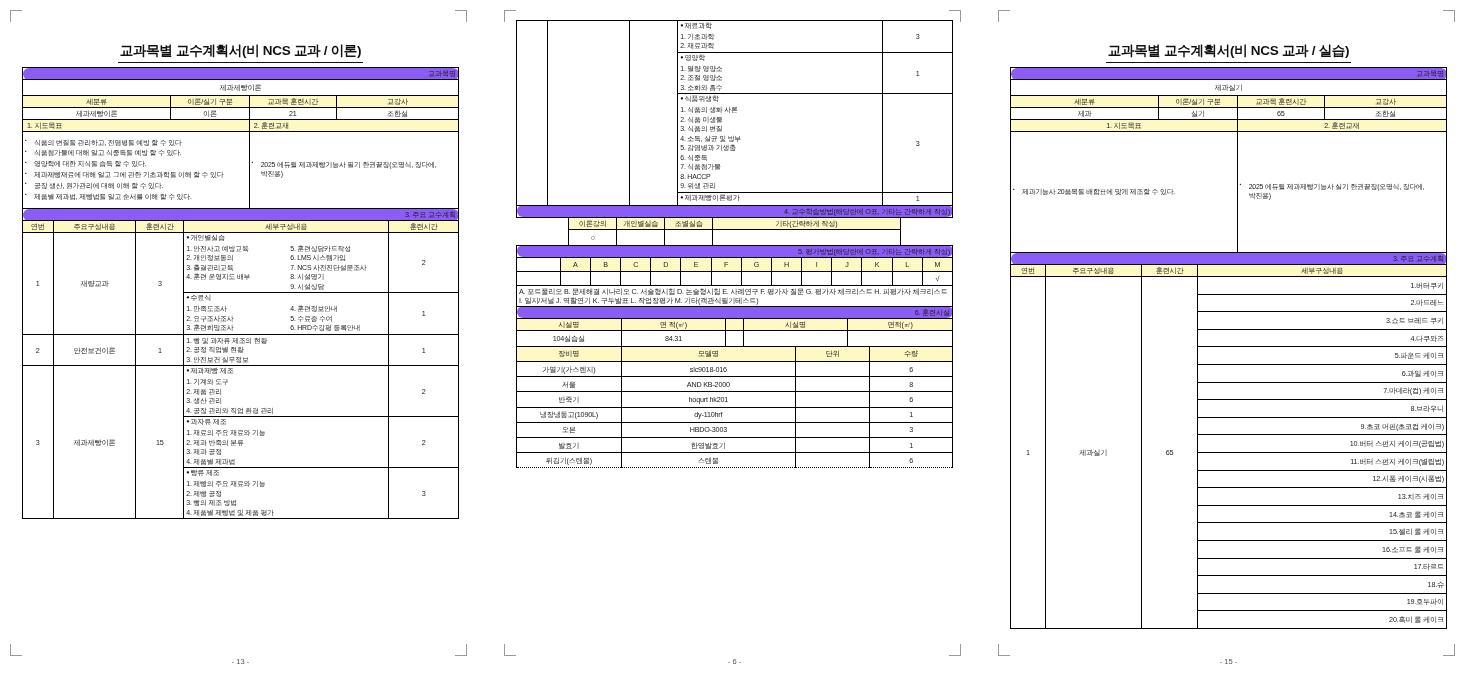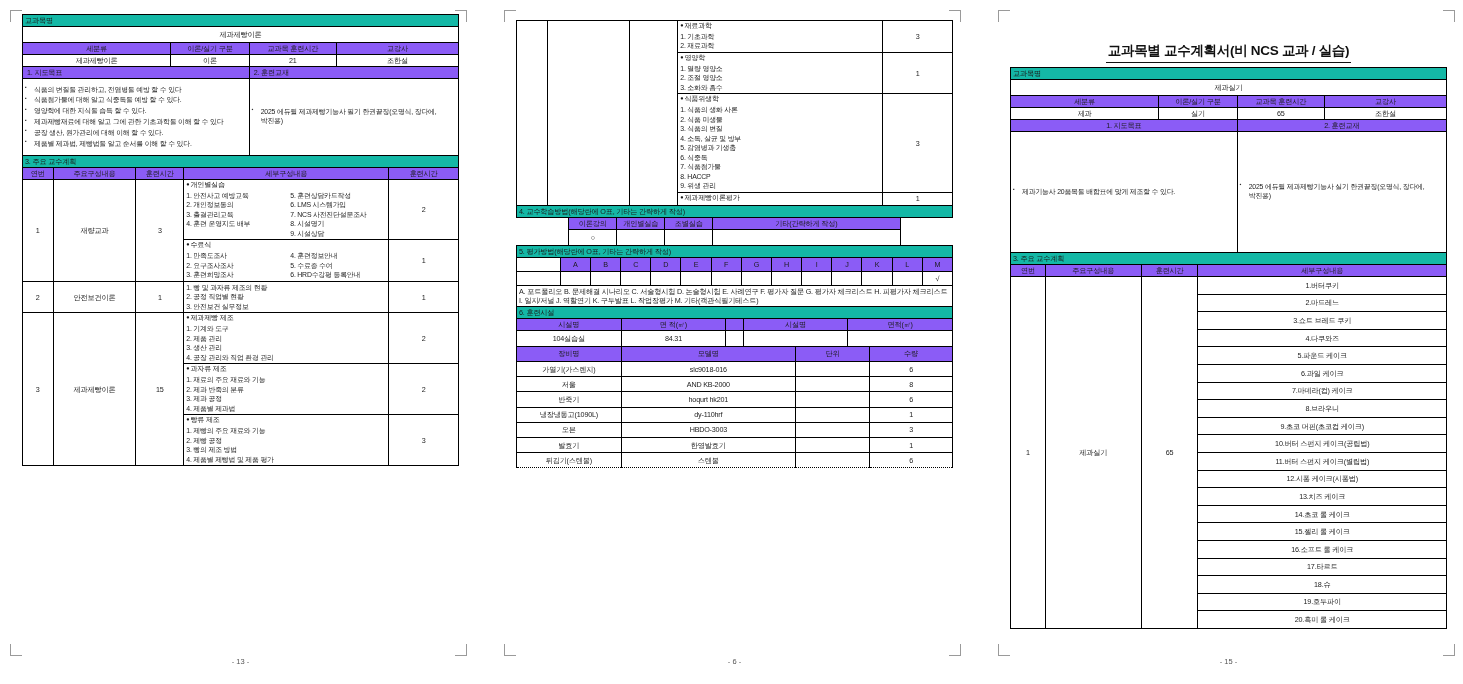--- a/index.html
+++ b/index.html
@@ -36,22 +36,22 @@
   table.t td,table.t th{
     border:1px solid #000;
     font-size:7.2px;color:#1a1a1a;
     padding:1px 2px;
     vertical-align:middle;
     line-height:1.25;
     font-weight:normal;
     letter-spacing:-0.2px;
     word-break:keep-all;
   }
-  .hdr{background:#8b5cf6;text-align:center;font-weight:bold;}
-  .hdr-title{background:#14b8a6;text-align:left;font-weight:bold;font-size:7.6px;}
+  .hdr{background:#fef9c3;text-align:center;font-weight:bold;}
+  .hdr-title{background:#8b5cf6;text-align:right;font-weight:bold;font-size:7.6px;border-radius:6px;}
   .ctr{text-align:center;}
   .lft{text-align:left;}
   .subj-name{text-align:center;height:13px;}
   .goal-cell{vertical-align:top;padding:4px 4px 4px 4px;height:74px;}
   .goal-cell ul{margin:0;padding:0;list-style:none;}
   .goal-cell li{position:relative;padding-left:9px;margin-bottom:1.5px;line-height:1.35;font-size:6.9px;}
   .goal-cell li:before{content:"▪";position:absolute;left:0;top:-0.5px;font-size:5px;color:#333;}
   .det{padding:2px 3px;vertical-align:top;}
   .det .bullet{font-weight:normal;font-size:7.1px;margin-bottom:1px;display:block;}
   .det .bullet:before{content:"●";font-size:5.5px;margin-right:1px;vertical-align:1px;}
@@ -60,36 +60,37 @@
   .twocol{display:flex;gap:8px;}
   .twocol .c{flex:1;}
   .dash-b{border-bottom:1px dotted #000 !important;}
 
   .pagenum{position:absolute;bottom:8px;left:0;right:0;text-align:center;font-size:7.5px;color:#555;}
 
   .eval-letters td{height:11px;}
   .eval-note{font-size:6.6px;line-height:1.45;padding:2.5px 3px;text-align:left;letter-spacing:-0.25px;}
   .chk{font-size:8px;}
   .eq td{height:12.2px;}
-  .list-item{text-align:center;padding-left:5px;height:14.6px;font-size:7.6px;}
+  .list-item{text-align:right;padding-left:5px;height:14.6px;font-size:7.6px;}
   .big-cell{font-size:8px;text-align:center;}
   .mid{font-size:7.4px;}
   .p2top td{height:10px;}
 </style>
 </head>
 <body>
 
 <div class="viewer">
 
   <div class="page">
     <span class="cmark tl"></span>
     <span class="cmark tr"></span>
     <span class="cmark bl"></span>
     <span class="cmark br"></span>
     <div class="page-inner">
+      <div class="doc-title"><span class="u">교과목별 교수계획서(비 NCS 교과 / 이론)</span></div>
 
       <table class="t">
         <colgroup>
             <col style="width:34%">
             <col style="width:18%">
             <col style="width:20%">
             <col style="width:28%">
           </colgroup>
         <tbody>
             <tr>

